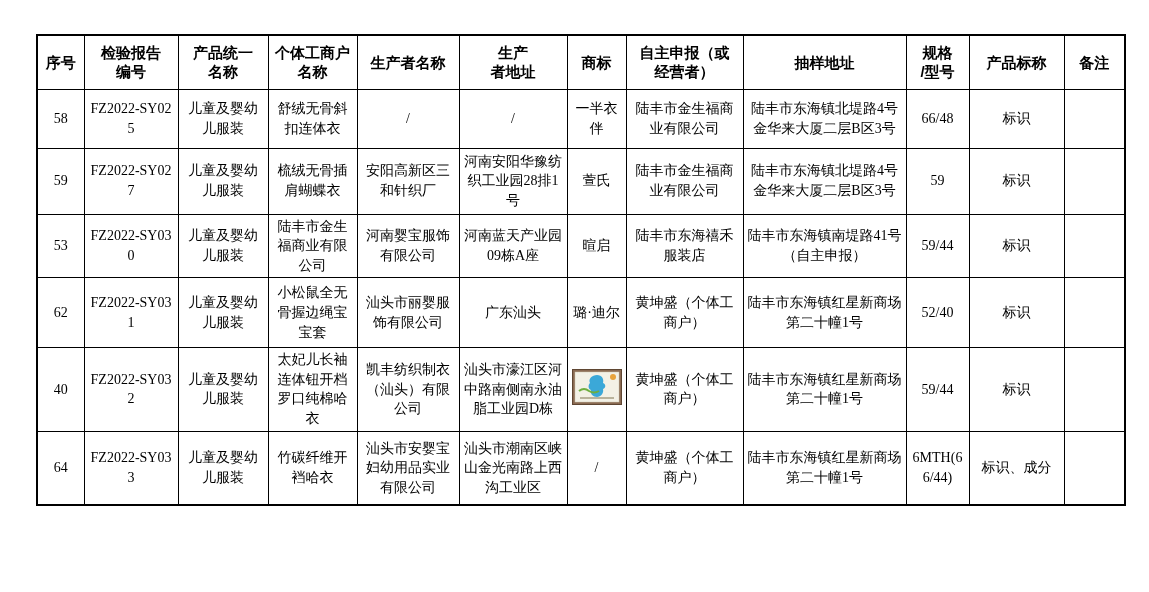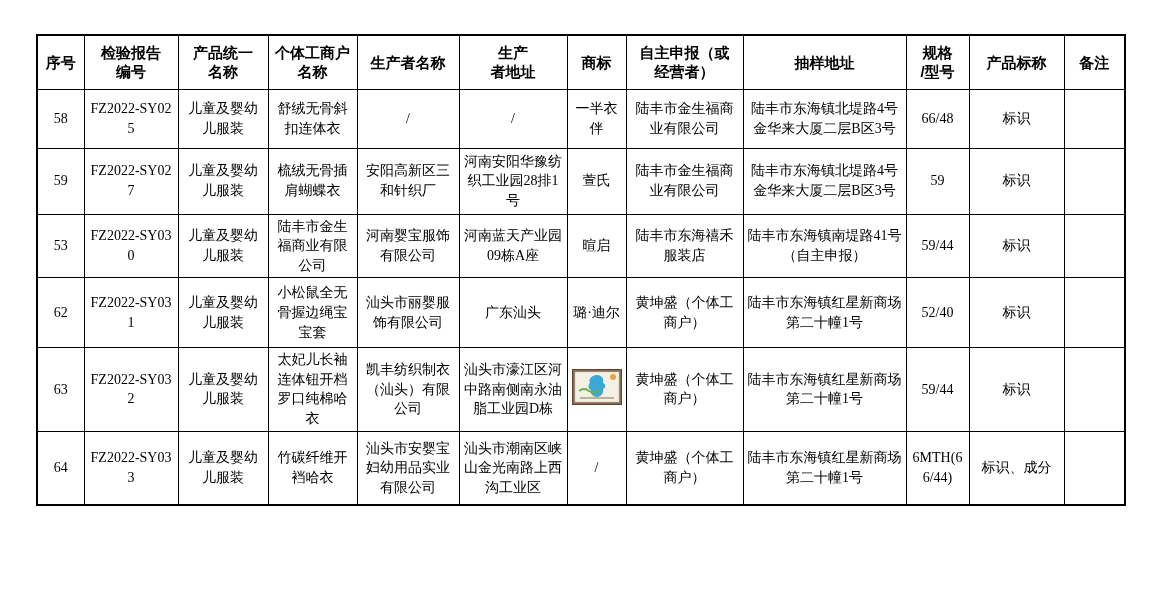--- a/index.html
+++ b/index.html
@@ -133,21 +133,21 @@
           <td class="col-4">汕头市丽婴服饰有限公司</td>
           <td class="col-5">广东汕头</td>
           <td class="col-6">璐·迪尔</td>
           <td class="col-7">黄坤盛（个体工商户）</td>
           <td class="col-8">陆丰市东海镇红星新商场第二十幢1号</td>
           <td class="col-9">52/40</td>
           <td class="col-10">标识</td>
           <td class="col-11"></td>
         </tr>
         <tr>
-          <td class="col-0">63</td>
+          <td class="col-0">40</td>
           <td class="col-1">FZ2022-SY032</td>
           <td class="col-2">儿童及婴幼儿服装</td>
           <td class="col-3">太妃儿长袖连体钮开档罗口纯棉哈衣</td>
           <td class="col-4">凯丰纺织制衣（汕头）有限公司</td>
           <td class="col-5">汕头市濠江区河中路南侧南永油脂工业园D栋</td>
           <td class="col-6"><span class="logo-wrap"><svg width="50" height="36" viewBox="0 0 50 36">
       <rect x="0.5" y="0.5" width="49" height="35" fill="#8a6a52" stroke="#5f4632" stroke-width="1"></rect>
       <rect x="3" y="3" width="44" height="30" fill="#f3f1e6" stroke="#cfc9b4" stroke-width="0.5"></rect>
       <path d="M25 6 c5 0 7 4 6 8 c3 1 3 5 0 6 c1 4 -2 8 -6 8 c-4 0 -7 -3 -6 -7 c-3 -1 -3 -5 -1 -7 c-2 -4 2 -8 7 -8 z" fill="#3ba8d8"></path>
       <circle cx="41" cy="8" r="3" fill="#e8a33c"></circle>

